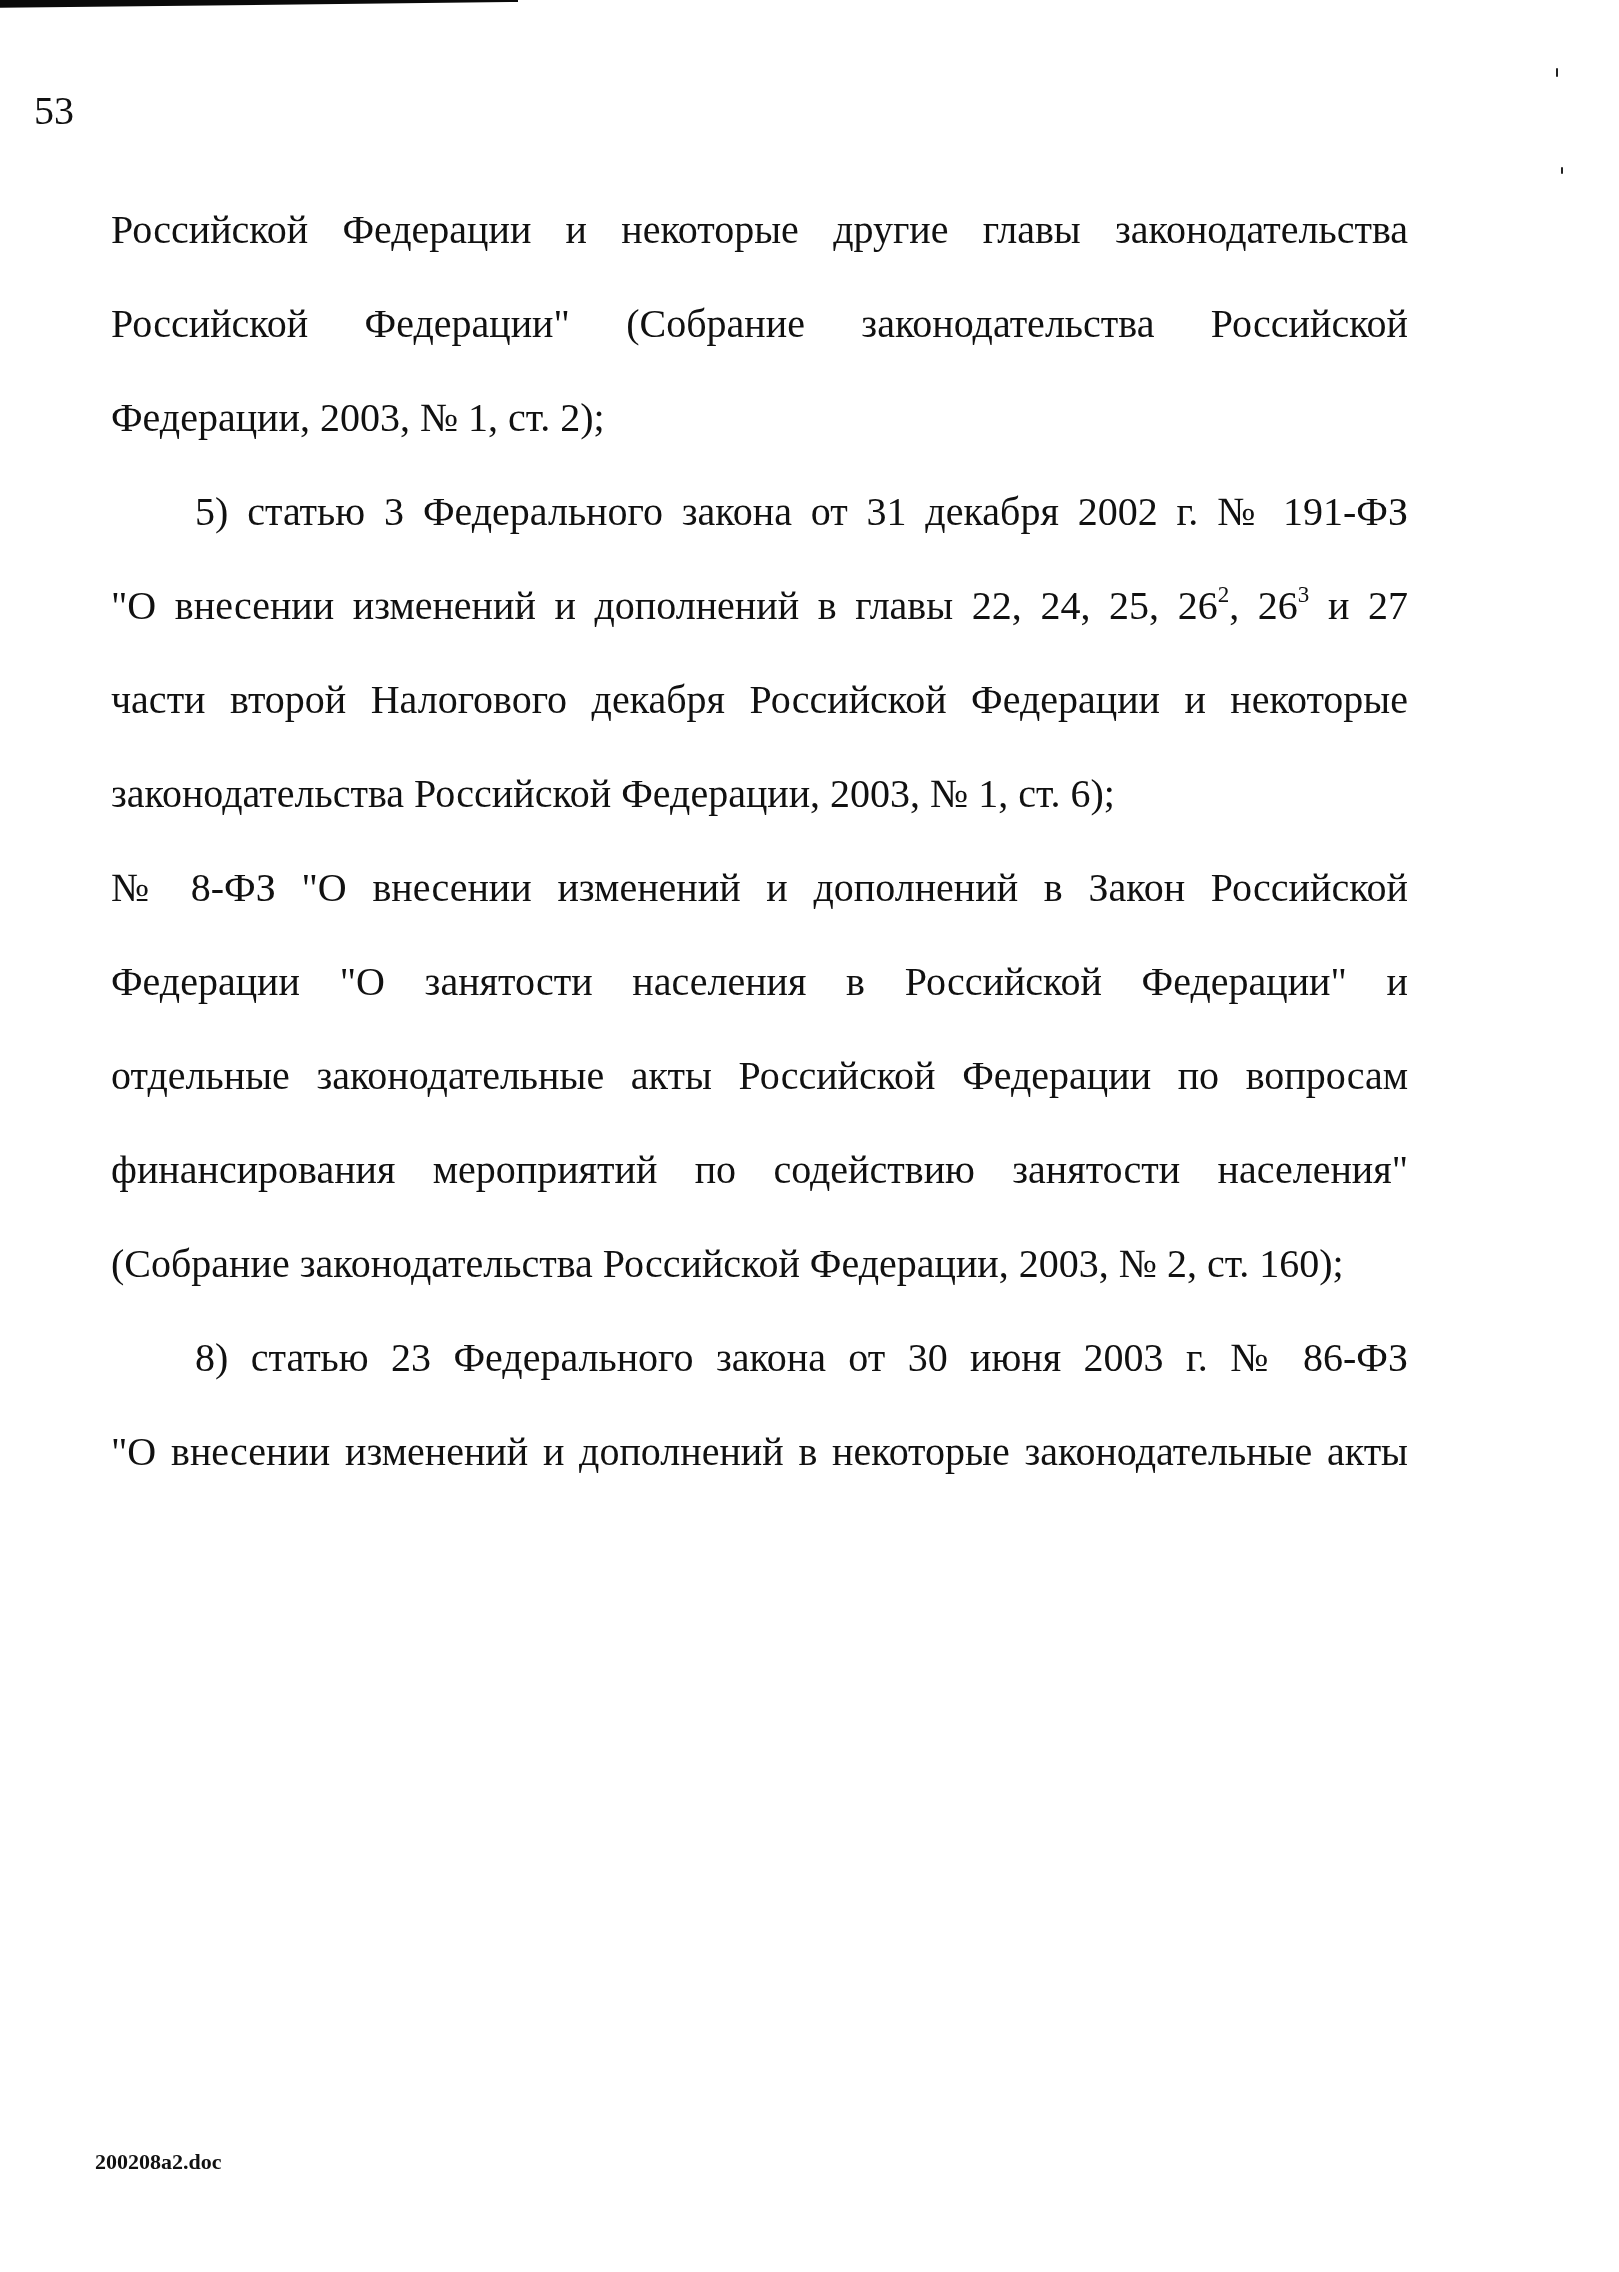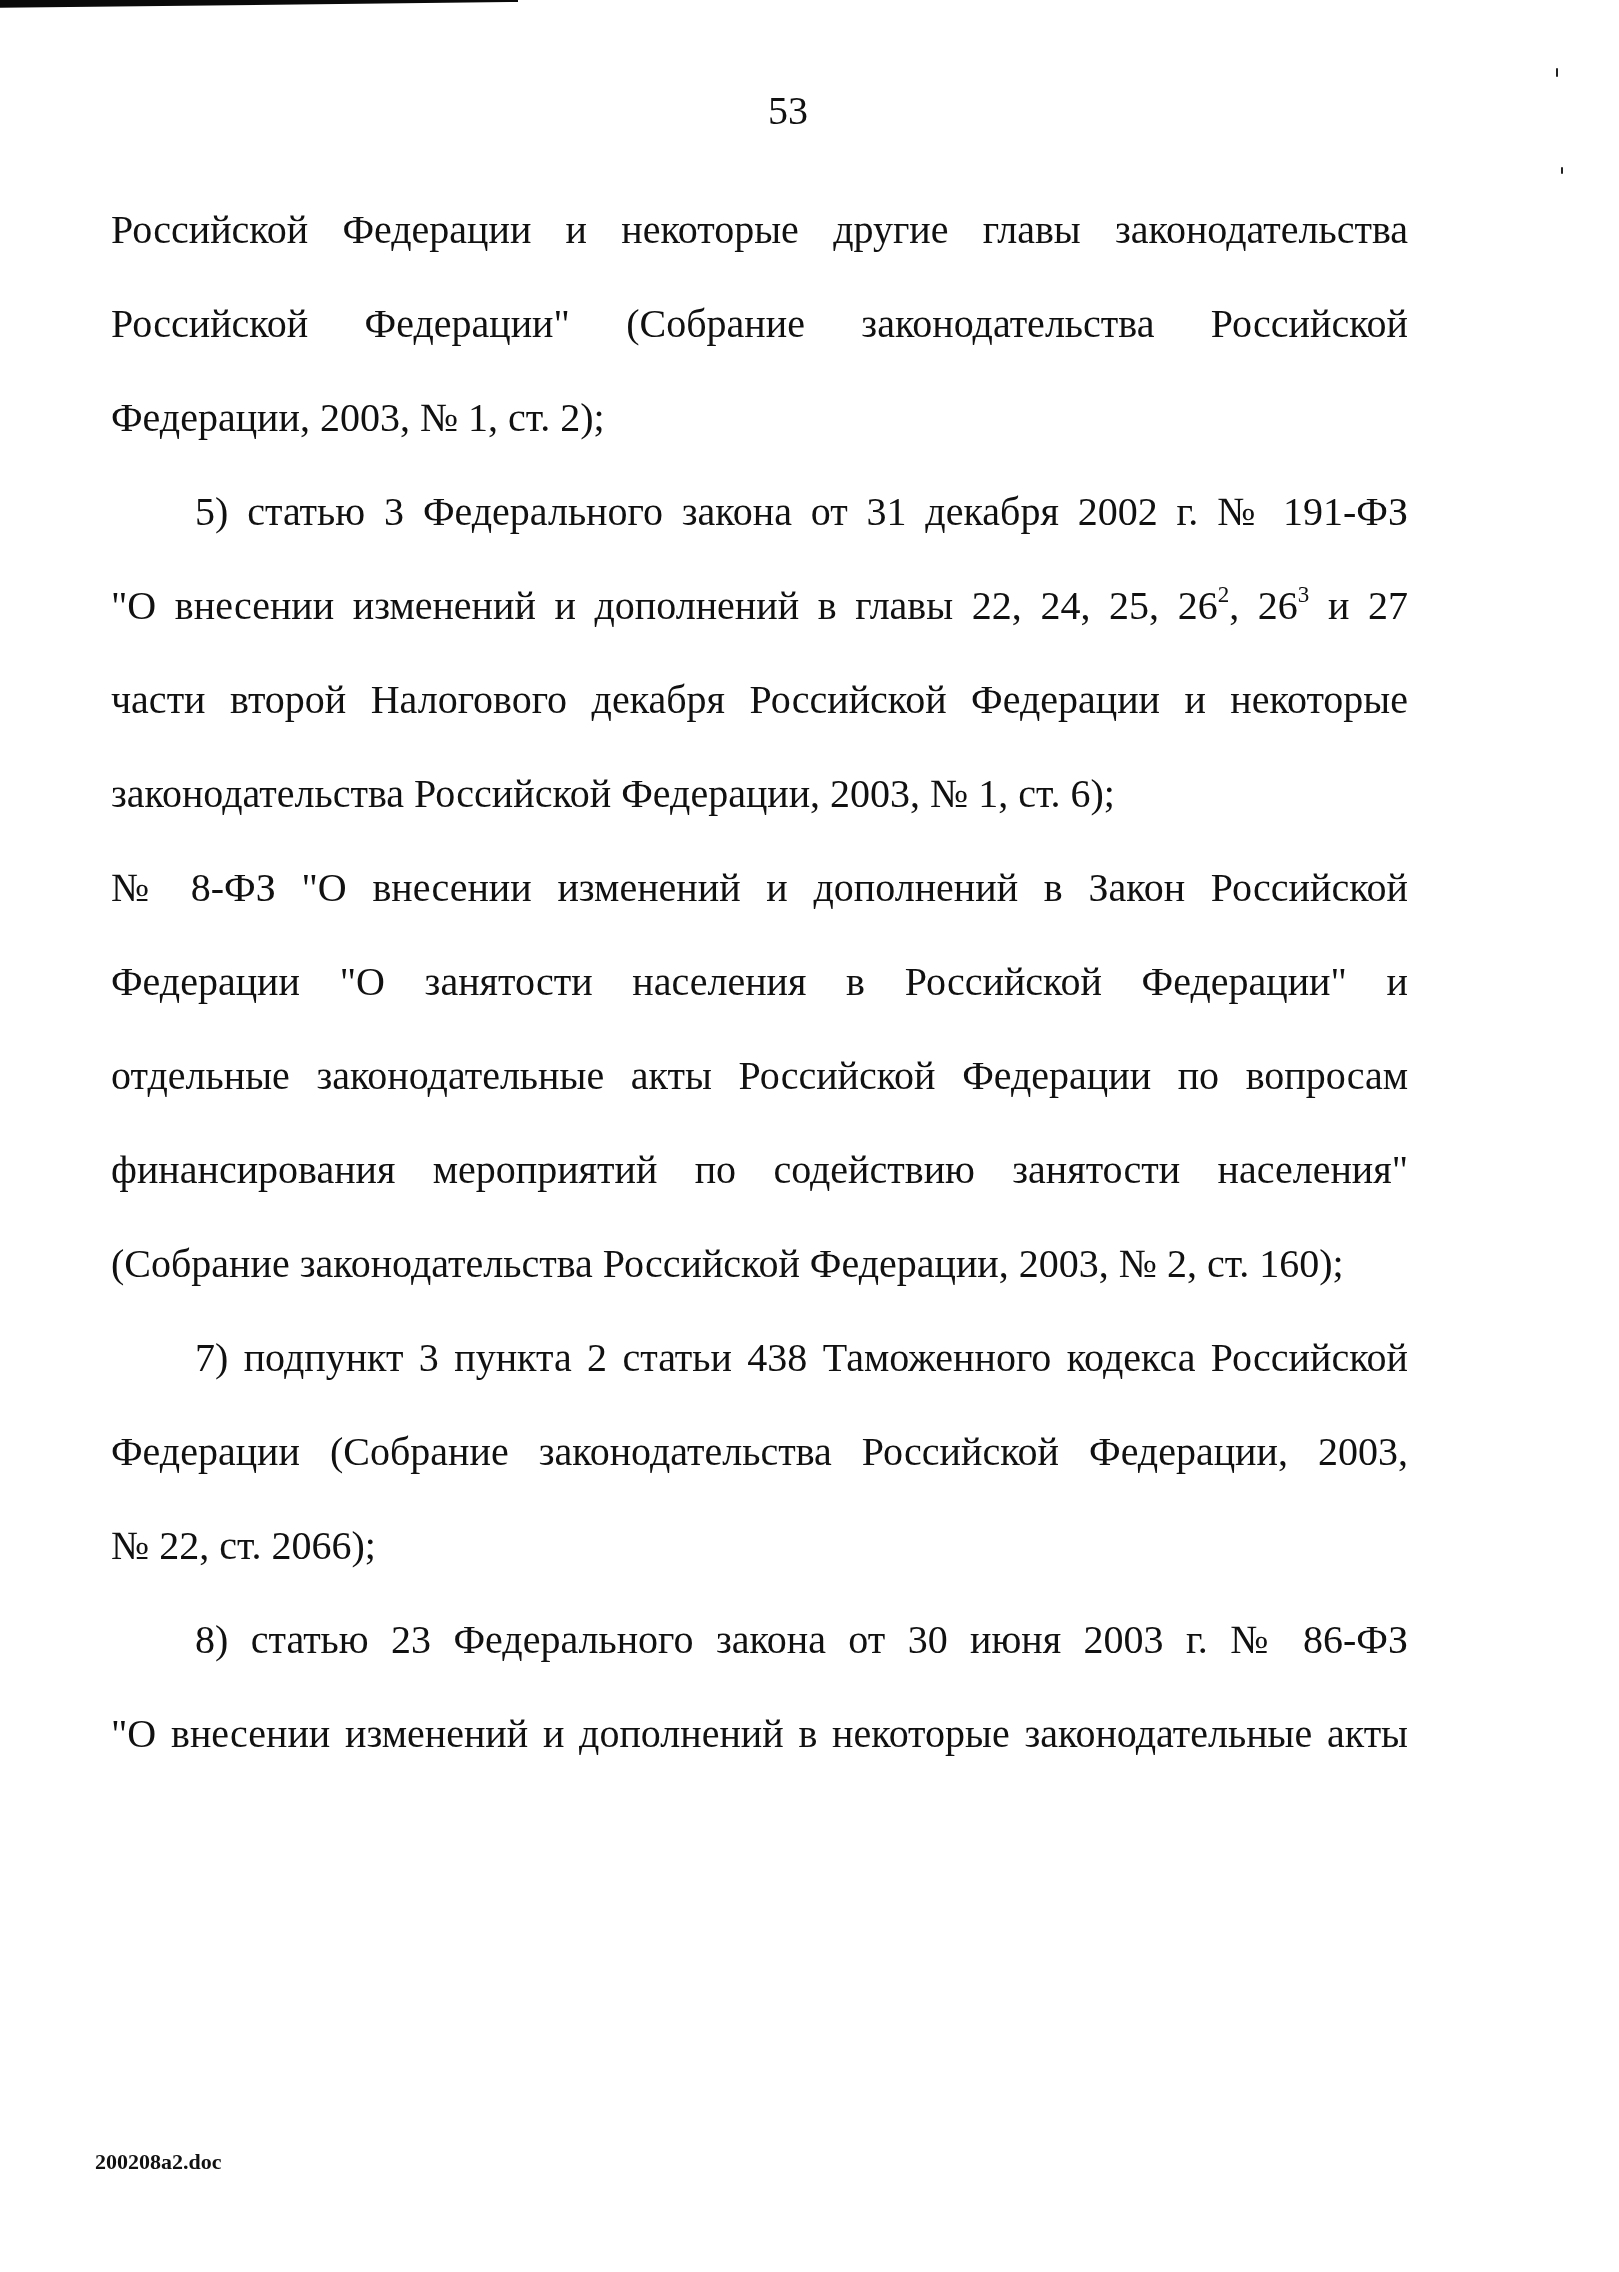--- a/index.html
+++ b/index.html
@@ -19,24 +19,23 @@
       position: absolute;
       left: 0;
       top: 0;
       width: 518px;
       height: 7.8px;
       background: linear-gradient(to bottom, #0a0a0a 0%, #0a0a0a 100%);
       clip-path: polygon(0 0, 100% 0, 100% 25%, 0 100%);
     }
     .page-number {
       position: absolute;
-      left: 0;
+      left: 8px;
       width: 1550px;
       top: 91px;
-      text-align: center;
       font-size: 40px;
       line-height: 1;
     }
     .page-number span {
       display: inline-block;
       margin-left: 26px;
     }
     .body-text {
       position: absolute;
       left: 111px;
@@ -104,25 +103,20 @@
   </div>
 
   <div>
     <span class="line justify">№ 8-ФЗ "О внесении изменений и дополнений в Закон Российской</span>
     <span class="line justify">Федерации "О занятости населения в Российской Федерации" и</span>
     <span class="line justify">отдельные законодательные акты Российской Федерации по вопросам</span>
     <span class="line justify">финансирования мероприятий по содействию занятости населения"</span>
     <span class="line left">(Собрание законодательства Российской Федерации, 2003, № 2, ст. 160);</span>
   </div>
 
-  <div>
-    <span class="line justify indent">7) подпункт 3 пункта 2 статьи 438 Таможенного кодекса Российской</span>
-    <span class="line justify">Федерации (Собрание законодательства Российской Федерации, 2003,</span>
-    <span class="line left">№ 22, ст. 2066);</span>
-  </div>
 
   <div>
     <span class="line justify indent">8) статью 23 Федерального закона от 30 июня 2003 г. № 86-ФЗ</span>
     <span class="line justify">"О внесении изменений и дополнений в некоторые законодательные акты</span>
   </div>
 </div>
 
 <div class="footer">200208a2.doc</div>
 
 <div class="artifact" style="left:1556px; top:68px; width:1.9px; height:9px;"></div>

